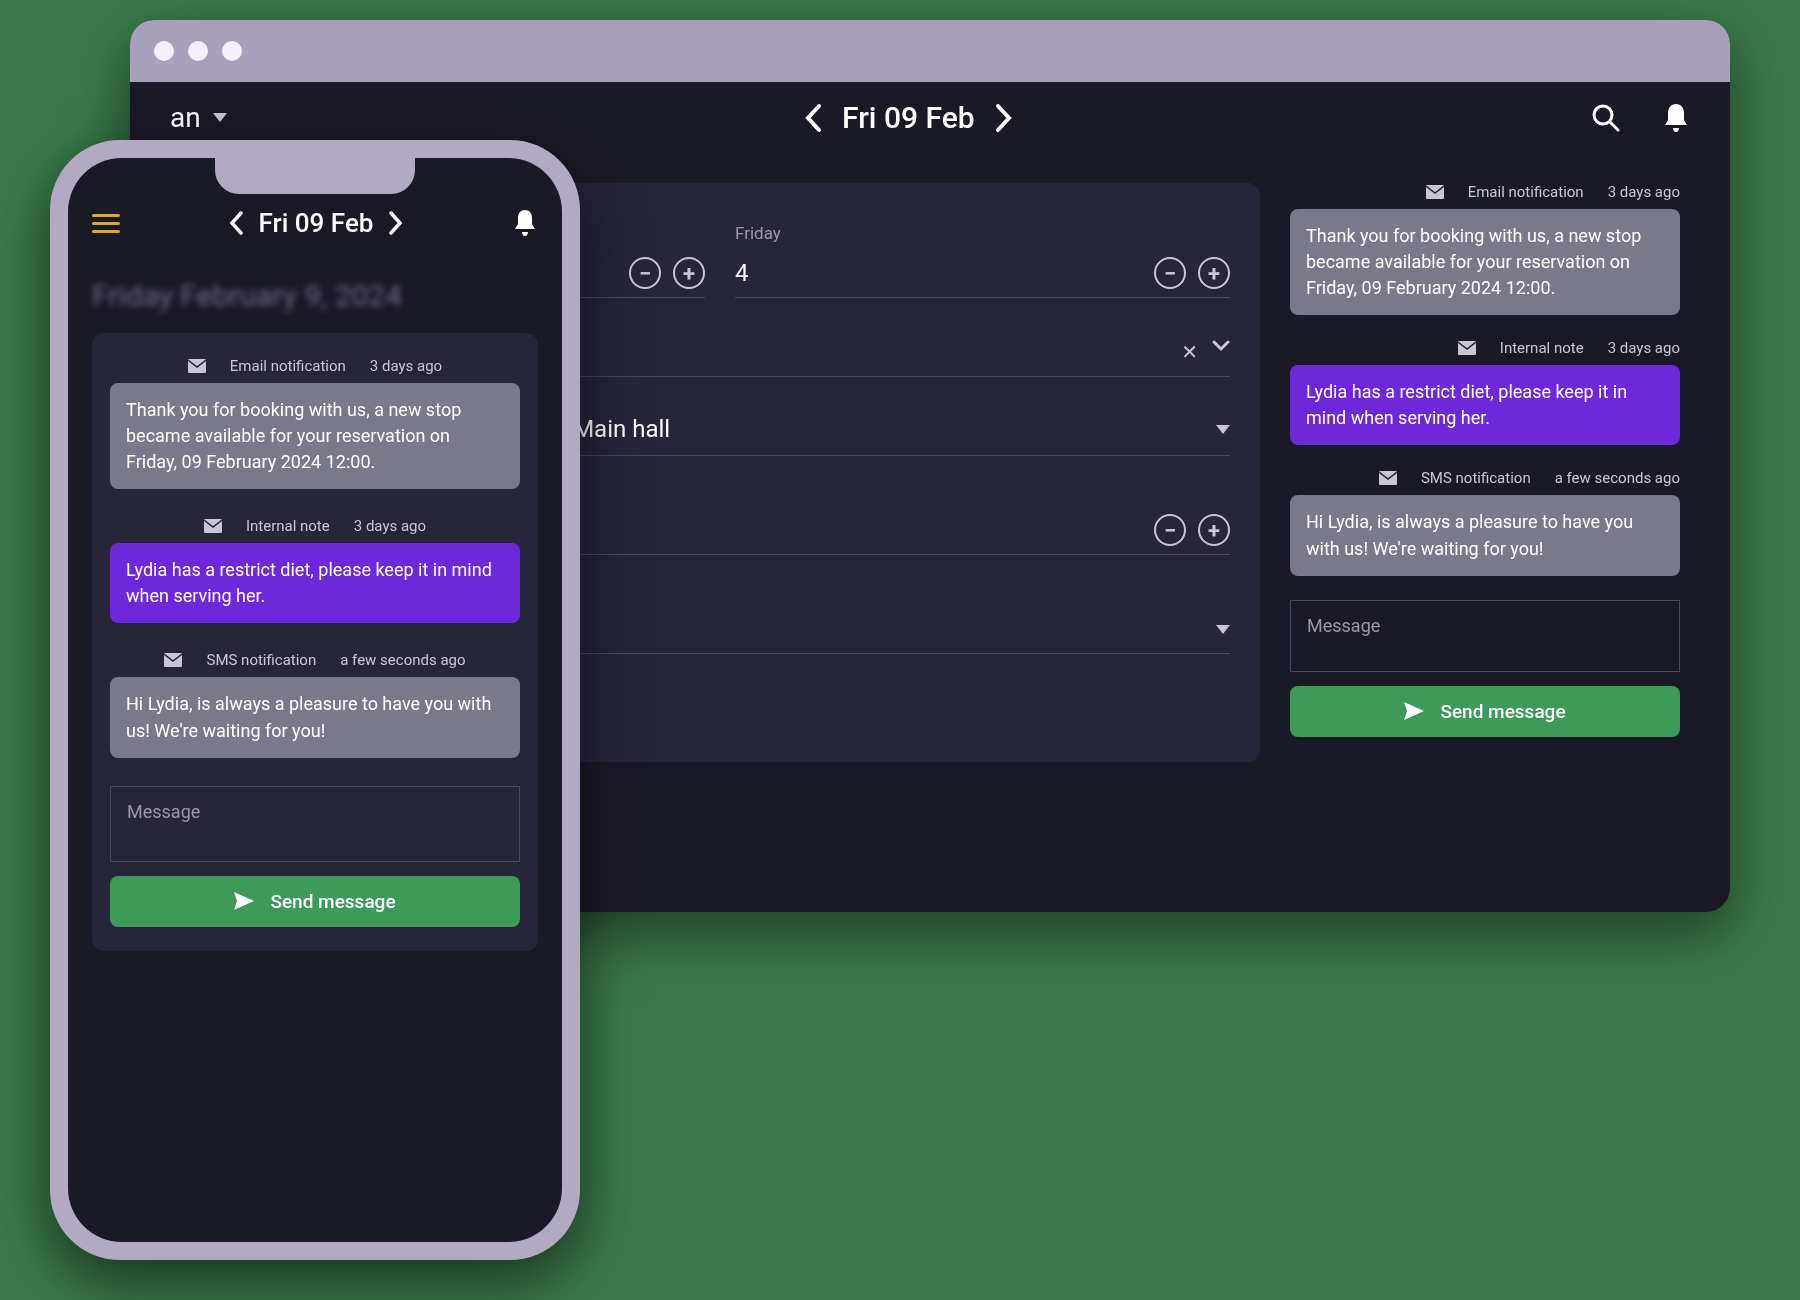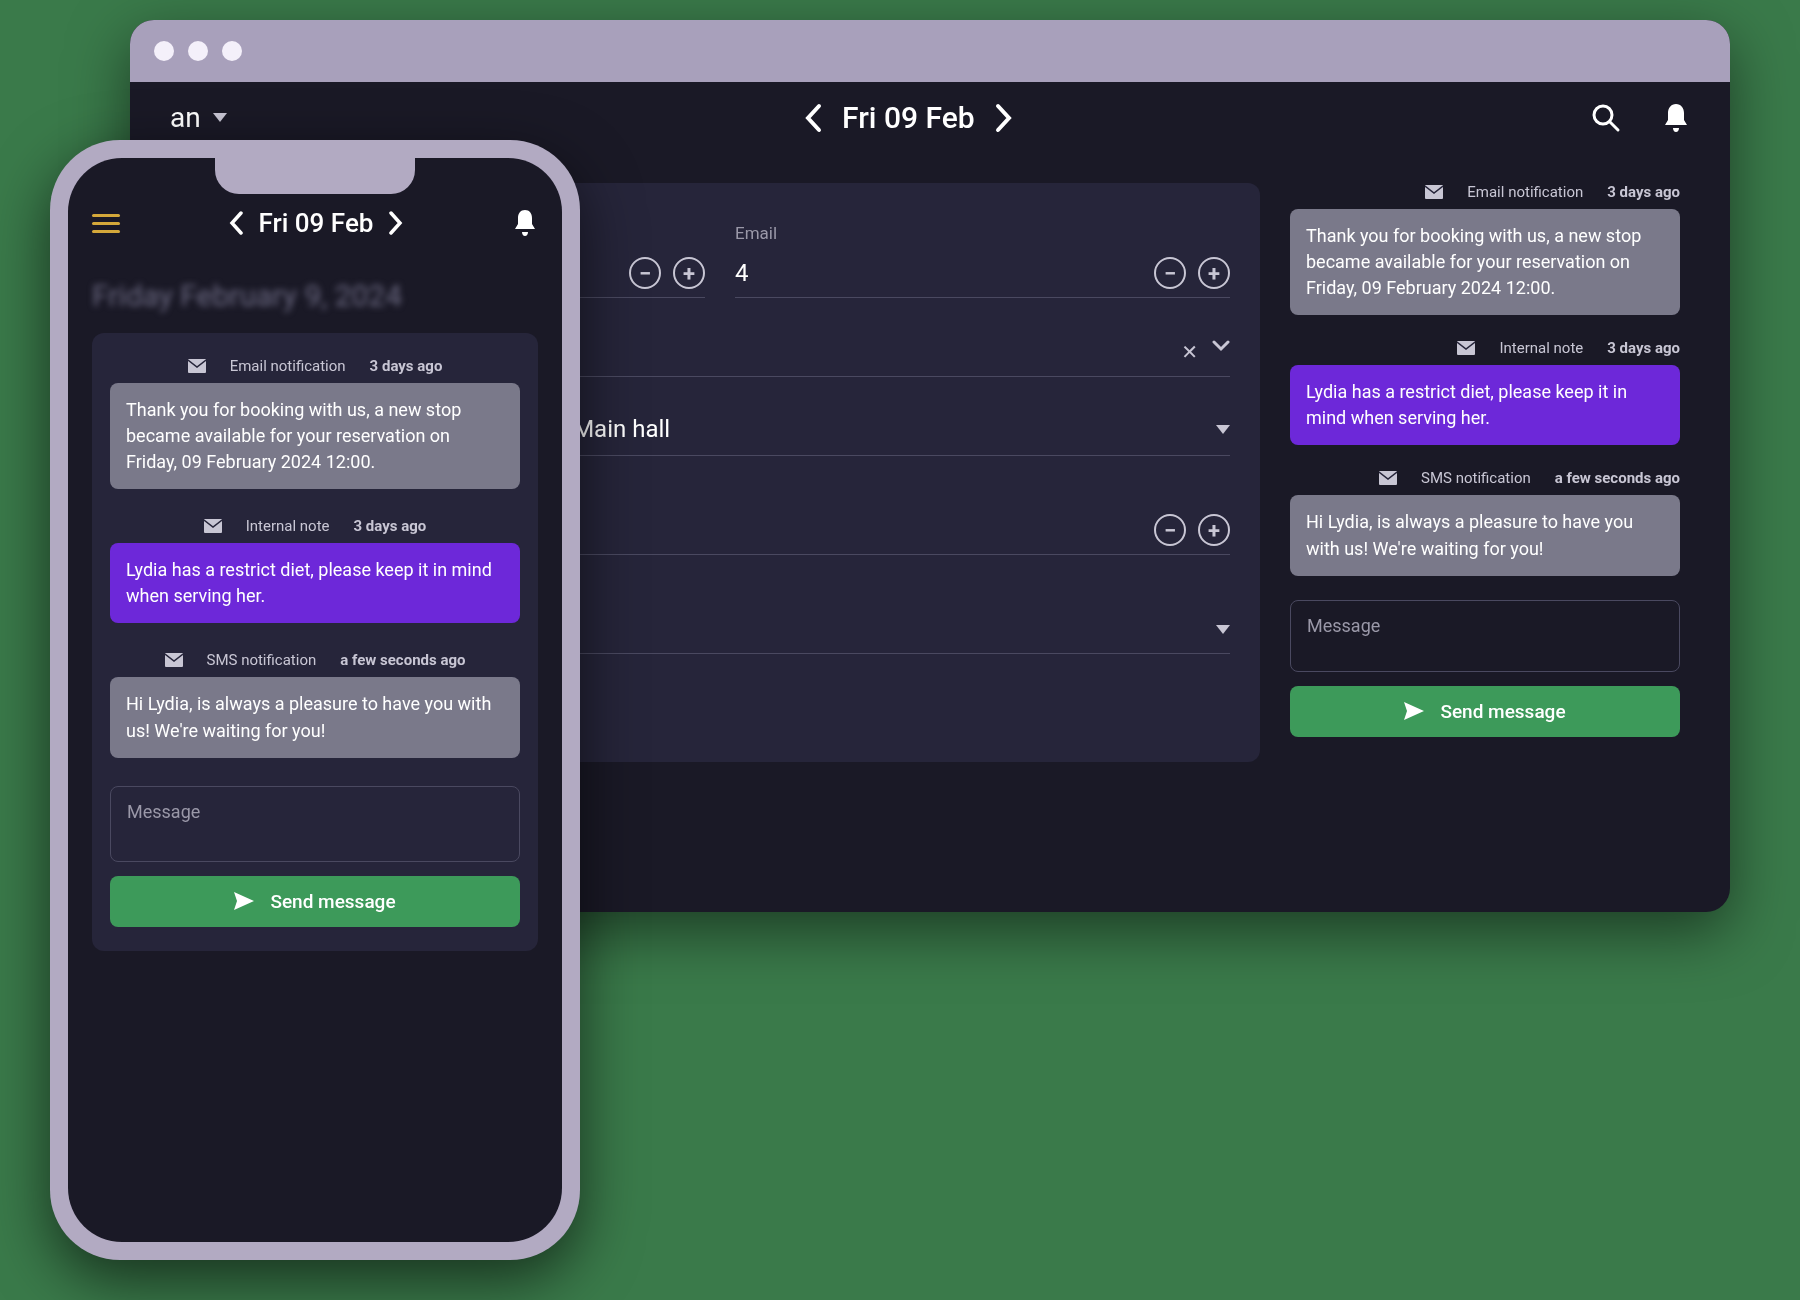--- a/index.html
+++ b/index.html
@@ -34,25 +34,25 @@
 .inner-form { display: flex; gap: 30px; }
 .inner-left { width: 180px; }
 .inner-right { flex: 1; }
 .status-row { display: flex; align-items: center; gap: 12px; color: #fff; font-size: 24px; border-bottom: 1px solid #4a4960; padding: 10px 0; justify-content: space-between; }
 .status-left { display: flex; align-items: center; gap: 14px; }
 .cancel-btn { color: #e8e6f0; font-size: 24px; margin-top: 40px; cursor: pointer; }
 
 .messages-panel { width: 390px; }
 .msg-block { margin-bottom: 24px; }
 .msg-header { display: flex; align-items: center; justify-content: flex-end; gap: 24px; color: #c8c6d4; font-size: 15px; margin-bottom: 8px; }
-.msg-header .timestamp { font-weight: 700; }
+.msg-header .timestamp { font-weight: 400; }
 .msg-bubble { padding: 14px 16px; border-radius: 8px; color: #fff; font-size: 18px; line-height: 1.45; }
 .msg-bubble.gray { background: #7a798a; }
 .msg-bubble.blue { background: #6d28d9; }
-.msg-input { border: 1px solid #4a4960; border-radius: 8px; padding: 14px 16px; color: #9a98a8; font-size: 18px; height: 72px; margin-top: 10px; }
+.msg-input { border: 1px solid #4a4960; border-radius: 0; padding: 14px 16px; color: #9a98a8; font-size: 18px; height: 72px; margin-top: 10px; }
 .send-btn { width: 100%; background: #3d9a5a; color: #fff; border: none; border-radius: 8px; padding: 14px; font-size: 19px; font-weight: 500; display: flex; align-items: center; justify-content: center; gap: 16px; cursor: pointer; margin-top: 14px; }
 
 
 .mobile-frame { position: absolute; top: 140px; left: 50px; width: 530px; height: 1120px; background: #b2aac2; border-radius: 70px; padding: 18px; box-shadow: 0 20px 60px rgba(0,0,0,0.6); z-index: 10; }
 .mobile-screen { width: 100%; height: 100%; background: #1a1926; border-radius: 54px; overflow: hidden; position: relative; }
 .notch { position: absolute; top: 0; left: 50%; transform: translateX(-50%); width: 200px; height: 36px; background: #b2aac2; border-radius: 0 0 24px 24px; z-index: 5; }
 .mobile-header { display: flex; align-items: center; justify-content: space-between; padding: 50px 24px 20px; }
 .hamburger { display: flex; flex-direction: column; gap: 5px; cursor: pointer; }
 .hamburger span { width: 28px; height: 3px; background: #d4a83a; border-radius: 2px; }
 .mobile-date-nav { display: flex; align-items: center; gap: 16px; color: #fff; font-size: 26px; font-weight: 500; }
@@ -119,21 +119,21 @@
             <span class="form-label">Time</span>
             <div class="form-value-row">
               <span class="form-value">17:00</span>
               <div class="stepper-controls">
                 <div class="circ-btn">−</div>
                 <div class="circ-btn">+</div>
               </div>
             </div>
           </div>
           <div class="form-field">
-            <span class="form-label">Email</span>
+            <span class="form-label">Friday</span>
             <div class="form-value-row">
               <span class="form-value">4</span>
               <div class="stepper-controls">
                 <div class="circ-btn">−</div>
                 <div class="circ-btn">+</div>
               </div>
             </div>
           </div>
         </div>
 

